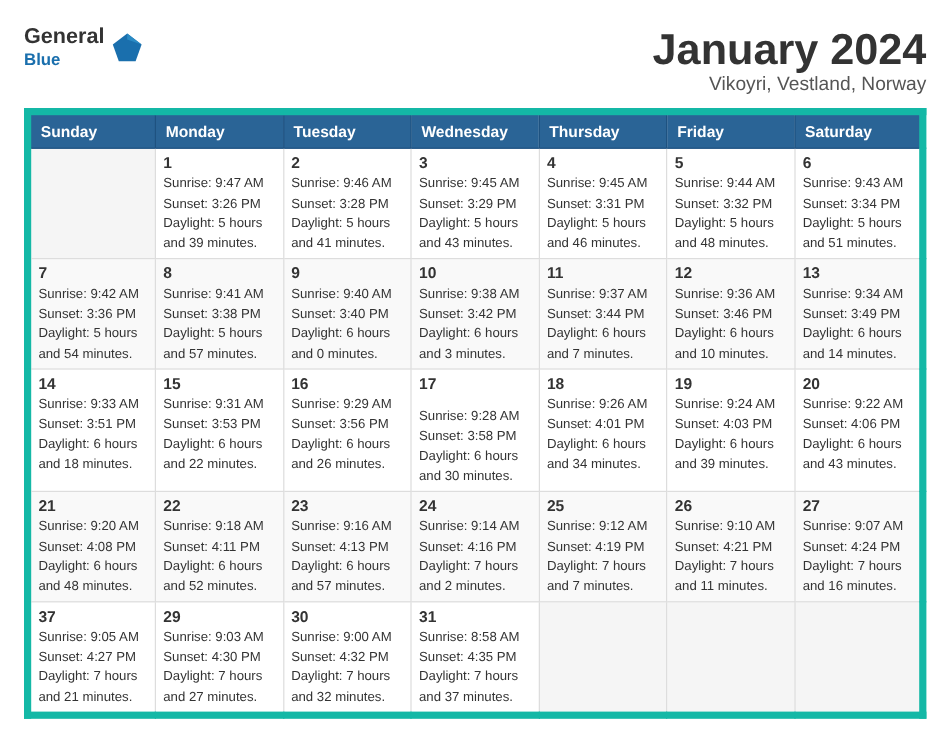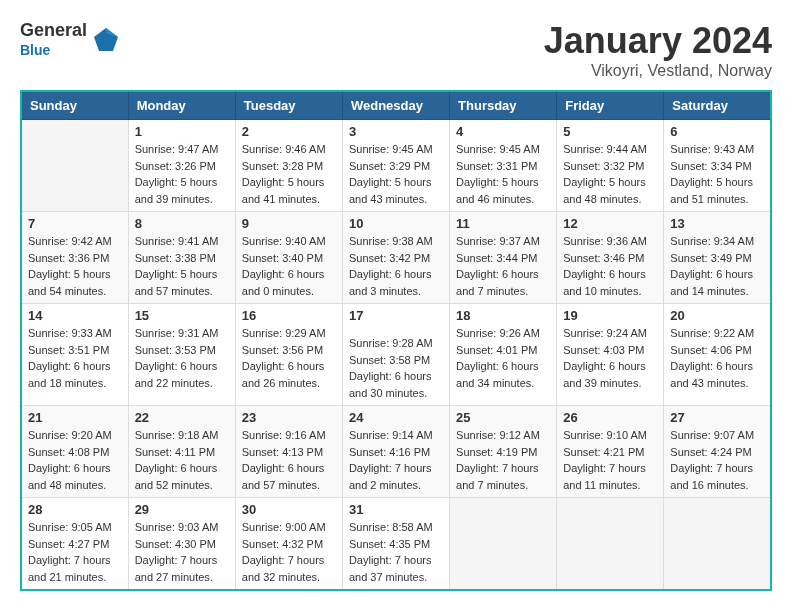--- a/index.html
+++ b/index.html
@@ -43,21 +43,21 @@
       font-weight: bold;
       color: #333;
     }
     .subtitle {
       font-size: 16px;
       color: #555;
     }
     .calendar-table {
       width: 100%;
       border-collapse: collapse;
-      border: 2px solid #14b8a6;
+      border: 6px solid #14b8a6;
     }
     .calendar-table th {
       background-color: #2a6496;
       color: #fff;
       text-align: left;
       padding: 6px 8px;
       font-size: 13px;
       border: 1px solid #1e5280;
     }
     .calendar-table td {
@@ -316,21 +316,21 @@
         <td>
           <span class="day-number">27</span>
           <div class="day-info" style="white-space: pre-line;">Sunrise: 9:07 AM
 Sunset: 4:24 PM
 Daylight: 7 hours
 and 16 minutes.</div>
         </td>
       </tr>
       <tr>
         <td>
-          <span class="day-number">28</span>
+          <span class="day-number">37</span>
           <div class="day-info" style="white-space: pre-line;">Sunrise: 9:05 AM
 Sunset: 4:27 PM
 Daylight: 7 hours
 and 21 minutes.</div>
         </td>
         <td>
           <span class="day-number">29</span>
           <div class="day-info" style="white-space: pre-line;">Sunrise: 9:03 AM
 Sunset: 4:30 PM
 Daylight: 7 hours

